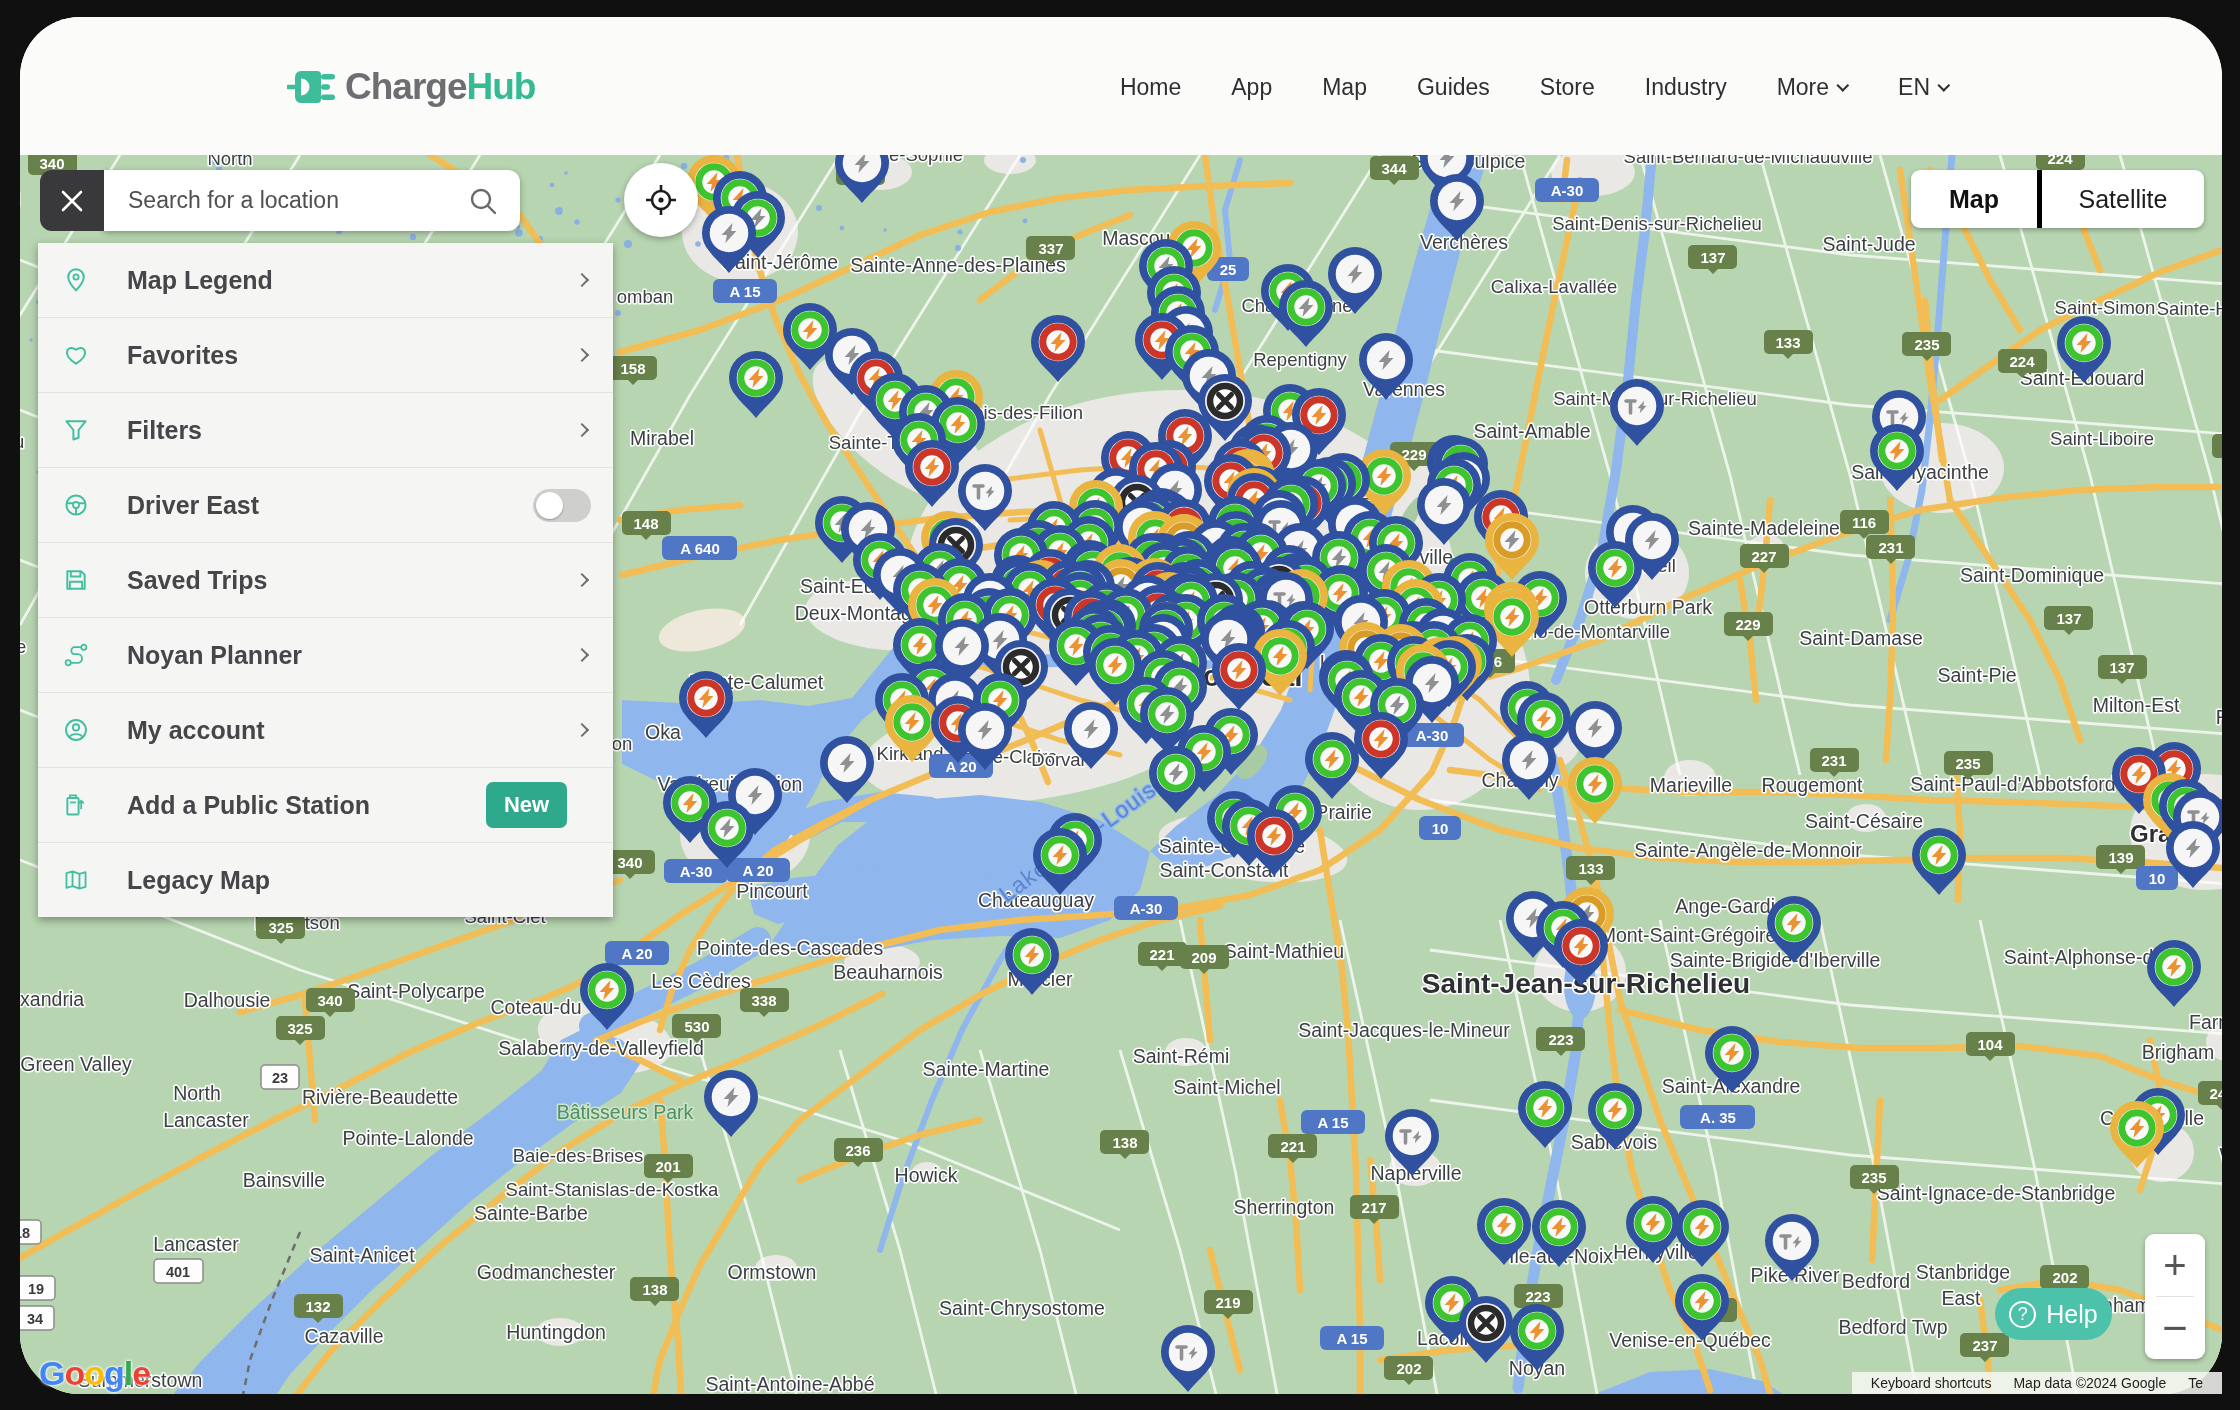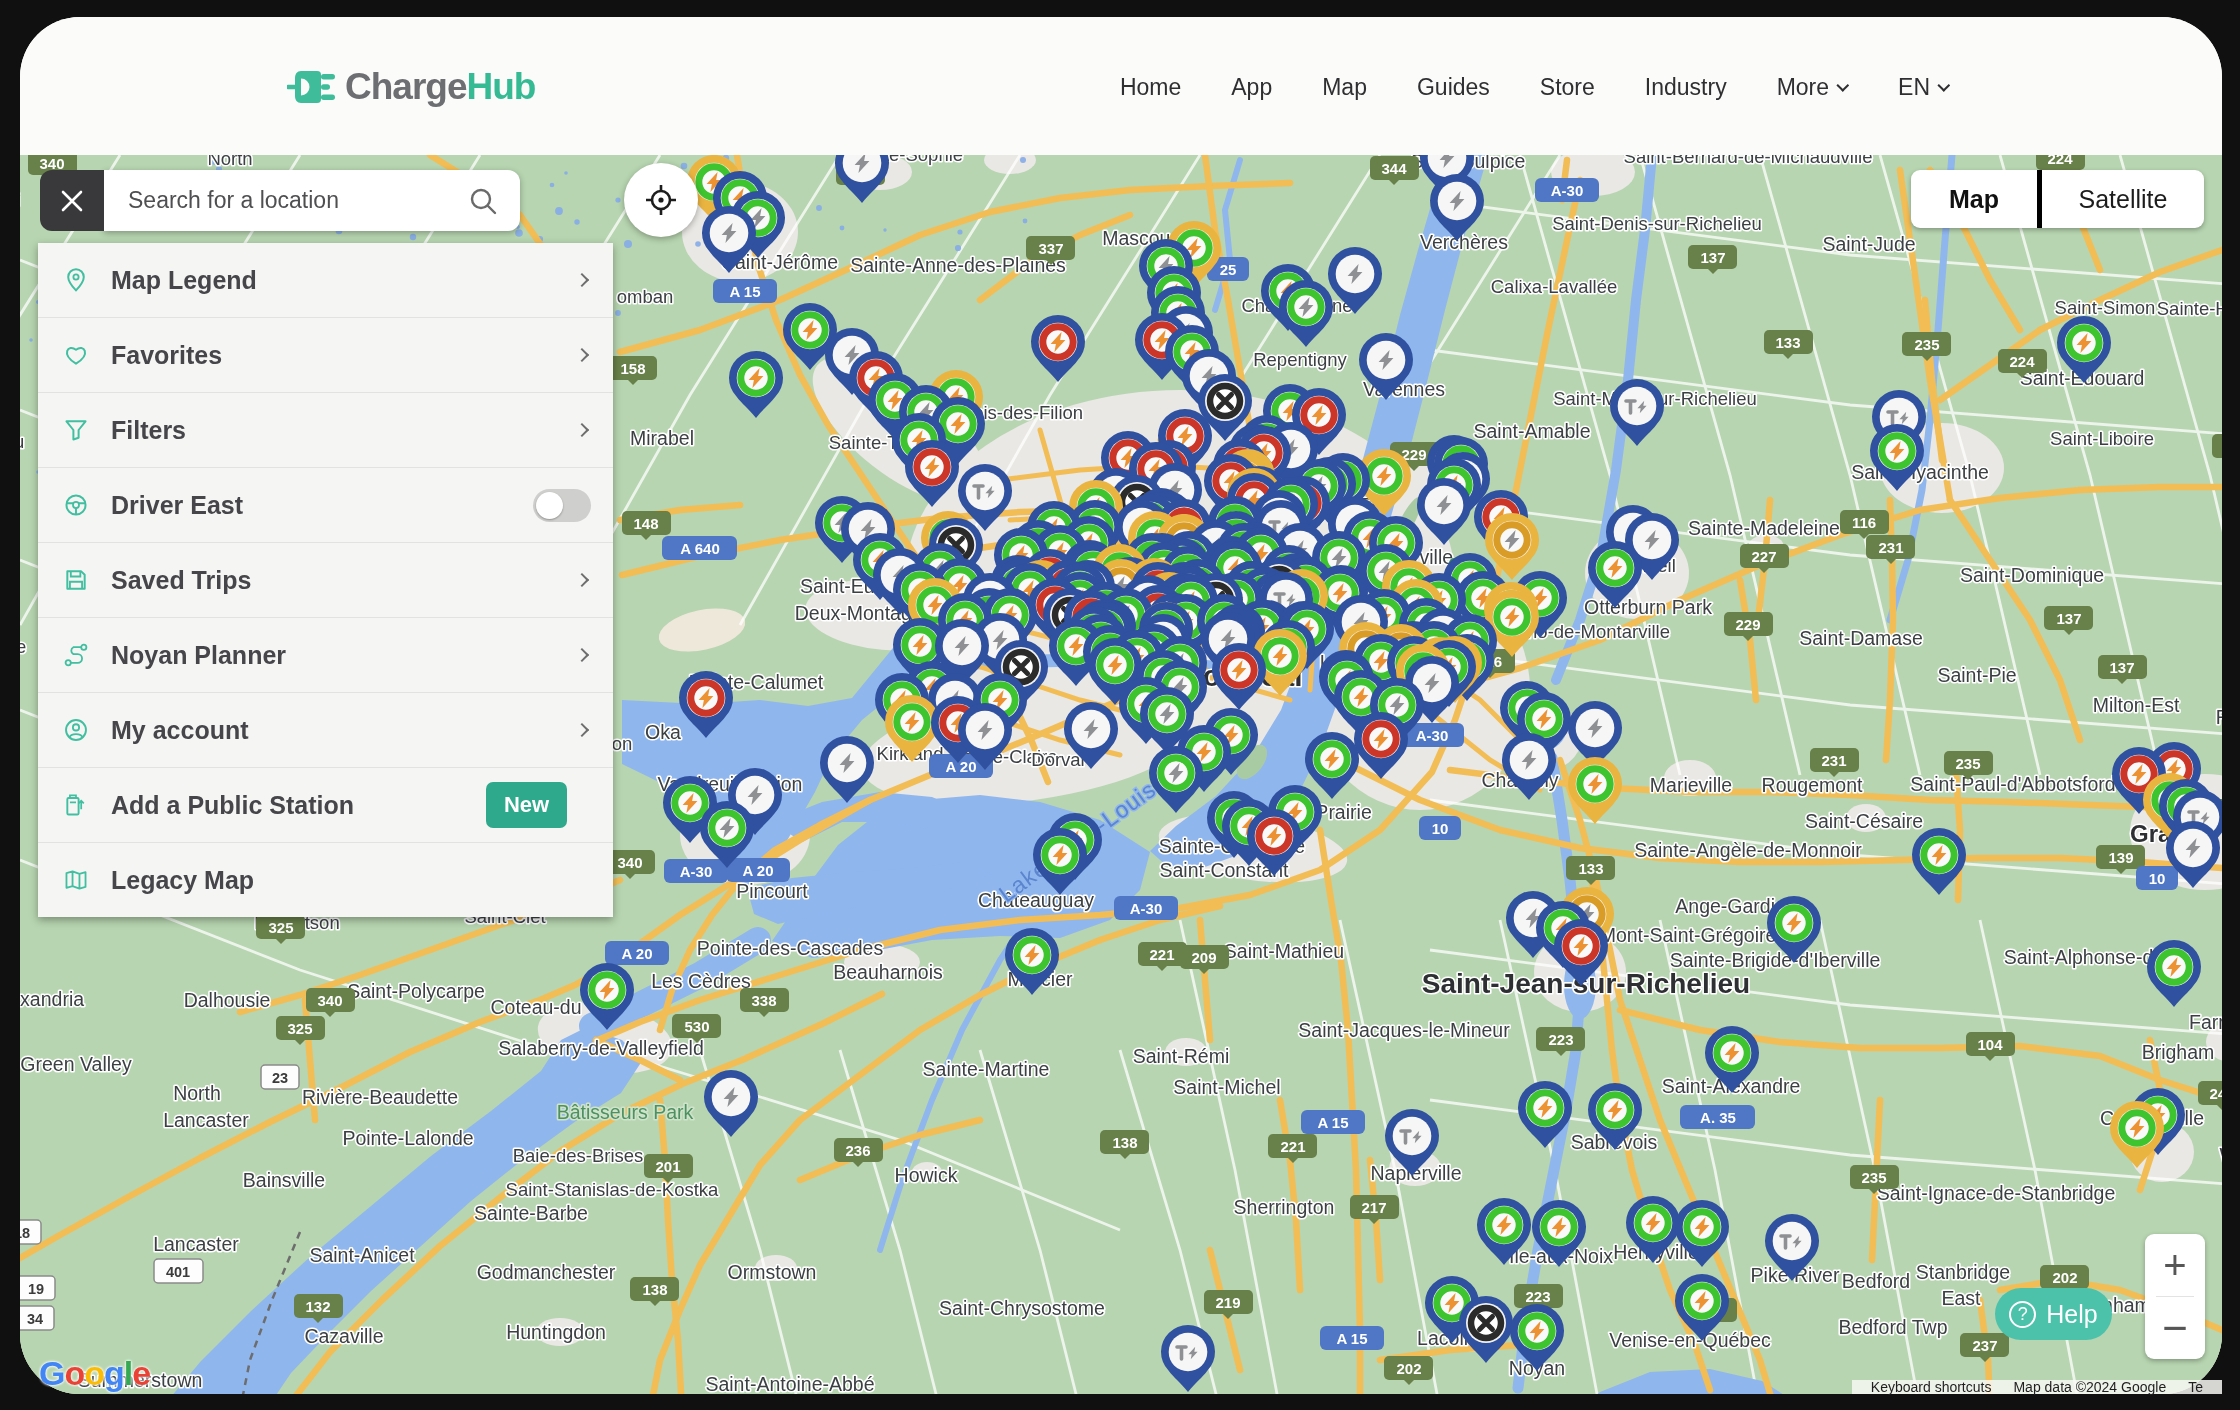--- a/index.html
+++ b/index.html
@@ -11,36 +11,36 @@
 .nav span{margin-left:50px;display:flex;align-items:center}
 .chev{display:inline-block;width:9px;height:9px;border-left:2.2px solid #2f2f31;border-bottom:2.2px solid #2f2f31;transform:rotate(-45deg) translate(1px,-2px);margin-left:10px}
 .mapwrap{position:absolute;left:0;top:138px;width:2202px;height:1239px;background:#b7d5b0}
 .sbx{position:absolute;left:40px;top:170px;width:64px;height:61px;background:#39393b;border-radius:12px 0 0 12px;display:flex;align-items:center;justify-content:center;z-index:30}
 .sbar{position:absolute;left:104px;top:170px;width:416px;height:61px;background:#ffffff;border-radius:0 12px 12px 0;box-shadow:0 2px 6px rgba(0,0,0,.3);display:flex;align-items:center;z-index:29}
 .sbar .ph{margin-left:24px;font-size:23px;color:#4f4f51}
 .panel{position:absolute;left:38px;top:243px;width:575px;height:674px;background:#f5f5f4;box-shadow:0 3px 8px rgba(0,0,0,.35);z-index:28;display:flex;flex-direction:column}
 .prow{flex:1;display:flex;align-items:center;border-bottom:1px solid #e2e2e0;position:relative}
 .prow:last-child{border-bottom:none}
 .picon{width:26px;height:26px;margin-left:25px}
-.plbl{margin-left:22px;font-size:25px;font-weight:bold;color:#46464a;letter-spacing:0px}
+.plbl{margin-left:38px;font-size:25px;font-weight:bold;color:#46464a;letter-spacing:0px}
 .pchev{position:absolute;right:26px;width:10px;height:10px;border-right:2.3px solid #6e6e6e;border-bottom:2.3px solid #6e6e6e;transform:rotate(-45deg)}
 .toggle{position:absolute;right:22px;width:58px;height:33px;background:#cfcfcd;border-radius:17px}
 .toggle .knob{position:absolute;left:3px;top:3px;width:27px;height:27px;background:#fff;border-radius:50%;box-shadow:0 1px 2px rgba(0,0,0,.3)}
 .newb{position:absolute;right:46px;width:81px;height:46px;background:#2fa98b;border-radius:7px;color:#fff;font-size:22px;font-weight:bold;display:flex;align-items:center;justify-content:center}
 .locate{position:absolute;left:624px;top:163px;width:74px;height:74px;border-radius:50%;background:#fff;box-shadow:0 2px 6px rgba(0,0,0,.3);z-index:27;display:flex;align-items:center;justify-content:center}
 .mapsat{position:absolute;left:1911px;top:170px;width:293px;height:58px;background:#fff;border-radius:9px;box-shadow:0 2px 5px rgba(0,0,0,.3);z-index:27;display:flex;align-items:center}
 .mapsat .m{width:126px;text-align:center;font-size:25px;font-weight:bold;color:#111}
 .mapsat .s{flex:1;text-align:center;font-size:25px;color:#1c1c1c;border-left:5px solid #000000;height:100%;display:flex;align-items:center;justify-content:center}
 .zoomc{position:absolute;left:2145px;top:1234px;width:60px;height:125px;background:#fff;border-radius:9px;box-shadow:0 2px 5px rgba(0,0,0,.3);z-index:27;display:flex;flex-direction:column;align-items:center}
 .zoomc .z{flex:1;display:flex;align-items:center;justify-content:center;font-size:40px;color:#565656;width:100%}
 .zoomc .dv{width:38px;height:1px;background:#e3e3e3}
 .help{position:absolute;left:1995px;top:1288px;width:117px;height:52px;background:#4cc2ab;border-radius:26px;z-index:27;display:flex;align-items:center;justify-content:center;color:#fff}
 .help .q{width:27px;height:27px;border:2px solid #fff;border-radius:50%;font-size:18px;display:flex;align-items:center;justify-content:center;margin-right:10px}
 .help .t{font-size:25px}
-.attr{position:absolute;right:18px;bottom:16px;height:14px;background:rgba(248,248,245,.85);z-index:26;display:flex;align-items:center;font-size:14px;color:#1f1f1f;padding:0 8px}
+.attr{position:absolute;right:18px;bottom:16px;height:22px;background:rgba(248,248,245,.85);z-index:26;display:flex;align-items:center;font-size:14px;color:#1f1f1f;padding:0 8px}
 .attr span{margin:0 11px;white-space:nowrap}
 .glogo{position:absolute;left:39px;bottom:17px;z-index:26;font-size:34px;font-weight:bold;letter-spacing:-1px;text-shadow:0 0 3px #fff,0 0 3px #fff}
 </style></head><body>
 <div class="frame">
  <div class="mapwrap">
   <svg width="2202" height="1239" viewBox="20 155 2202 1239" xmlns="http://www.w3.org/2000/svg">
         <rect x="20" y="150" width="2202" height="1245" fill="#b7d5b0"></rect>
         <ellipse cx="1180" cy="580" rx="275" ry="190" fill="#e9e8e4" transform="rotate(0 1180 580)"></ellipse>
         <ellipse cx="1060" cy="560" rx="140" ry="110" fill="#e9e8e4" transform="rotate(20 1060 560)"></ellipse>
         <ellipse cx="1030" cy="745" rx="170" ry="55" fill="#e9e8e4" transform="rotate(-8 1030 745)"></ellipse>

